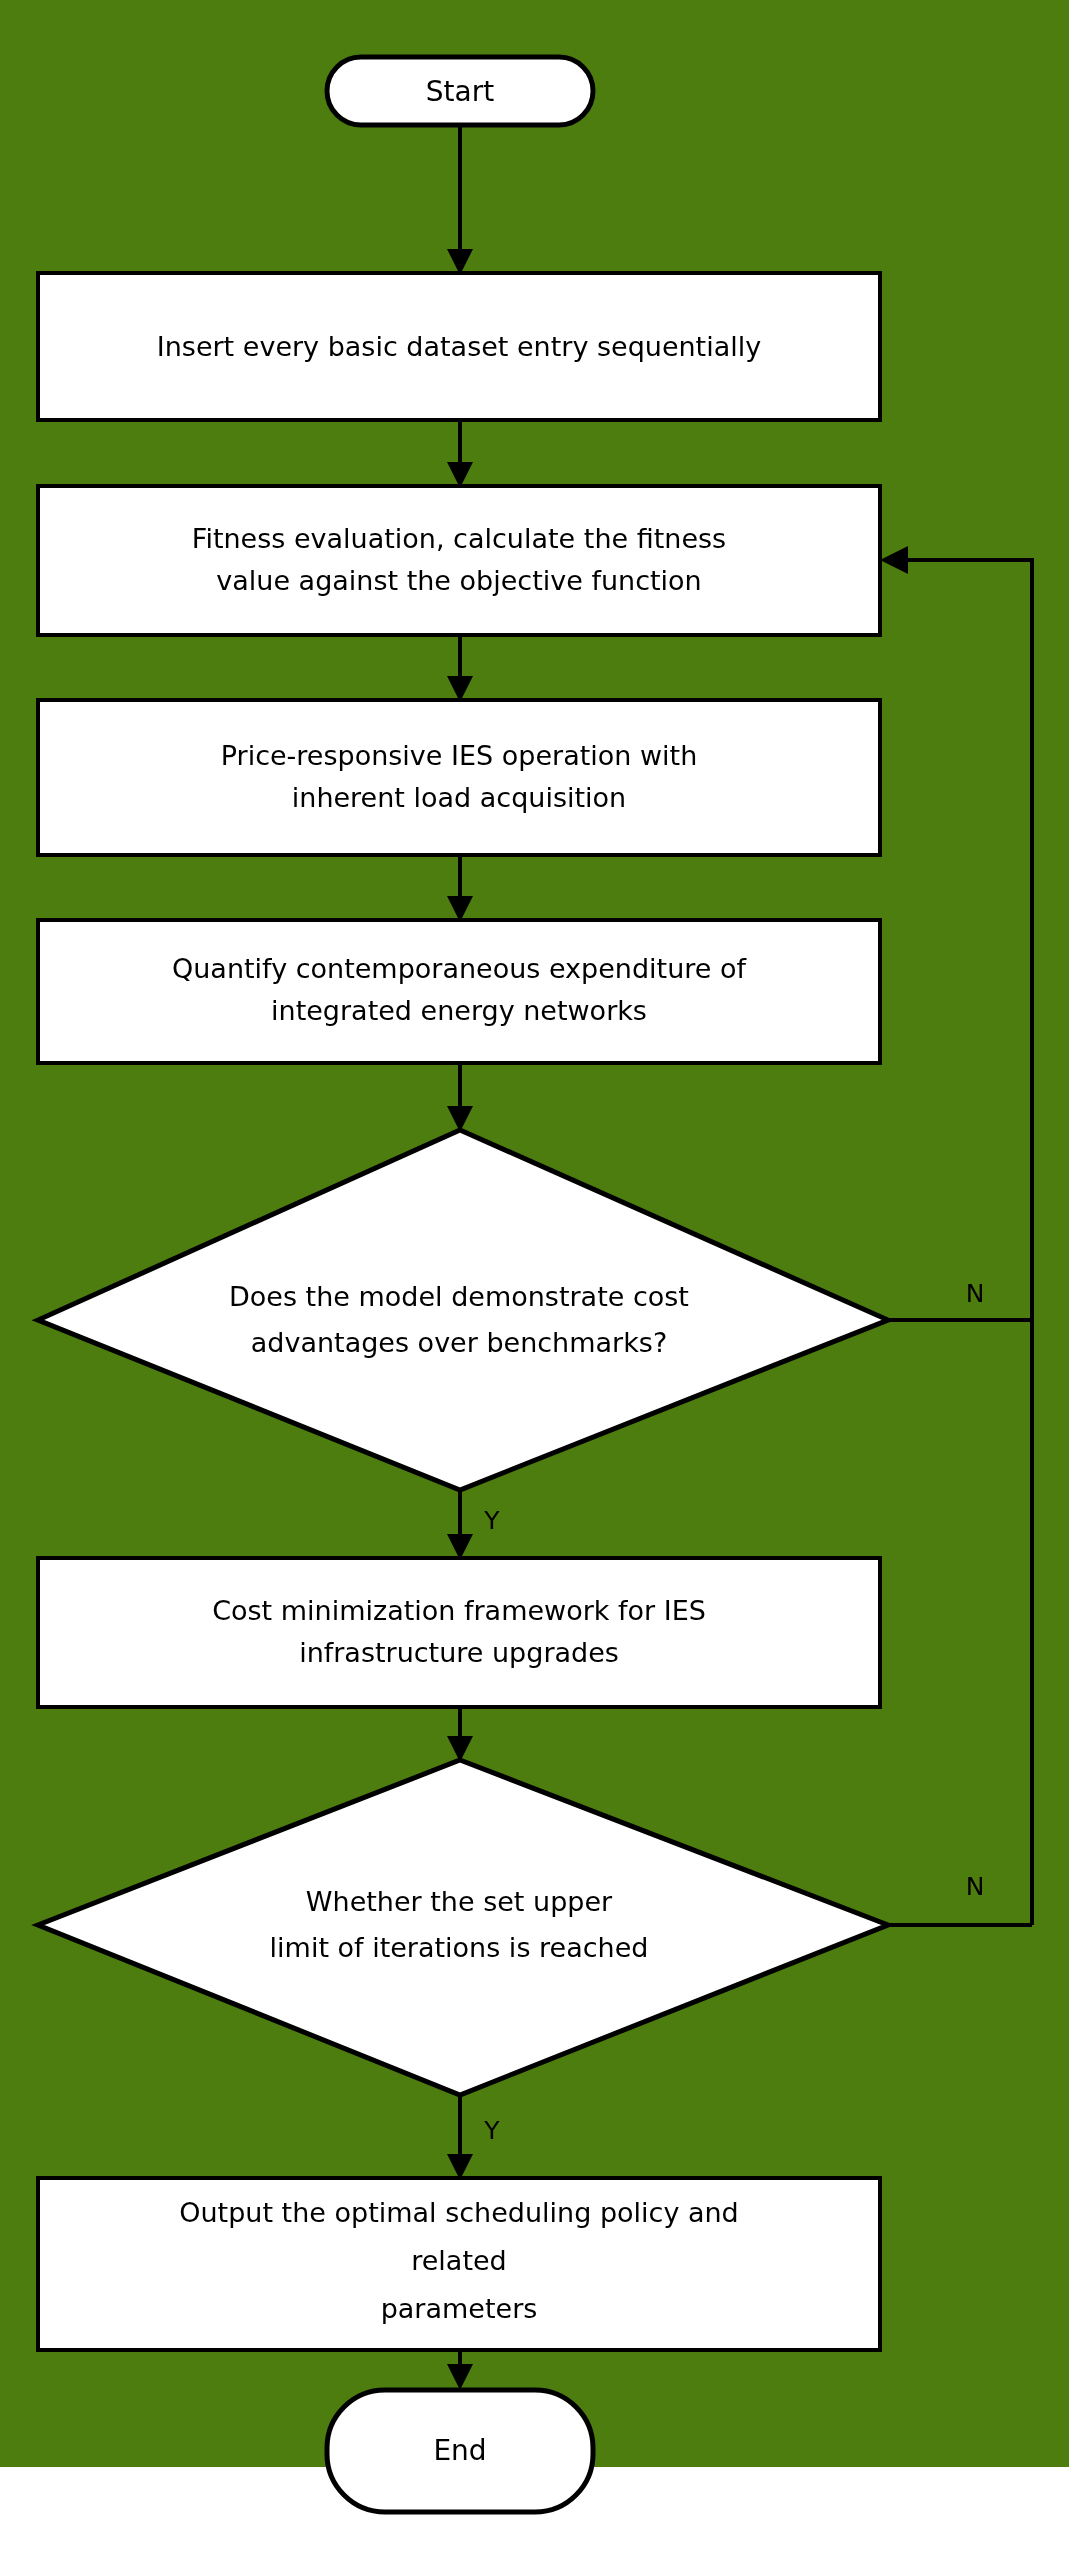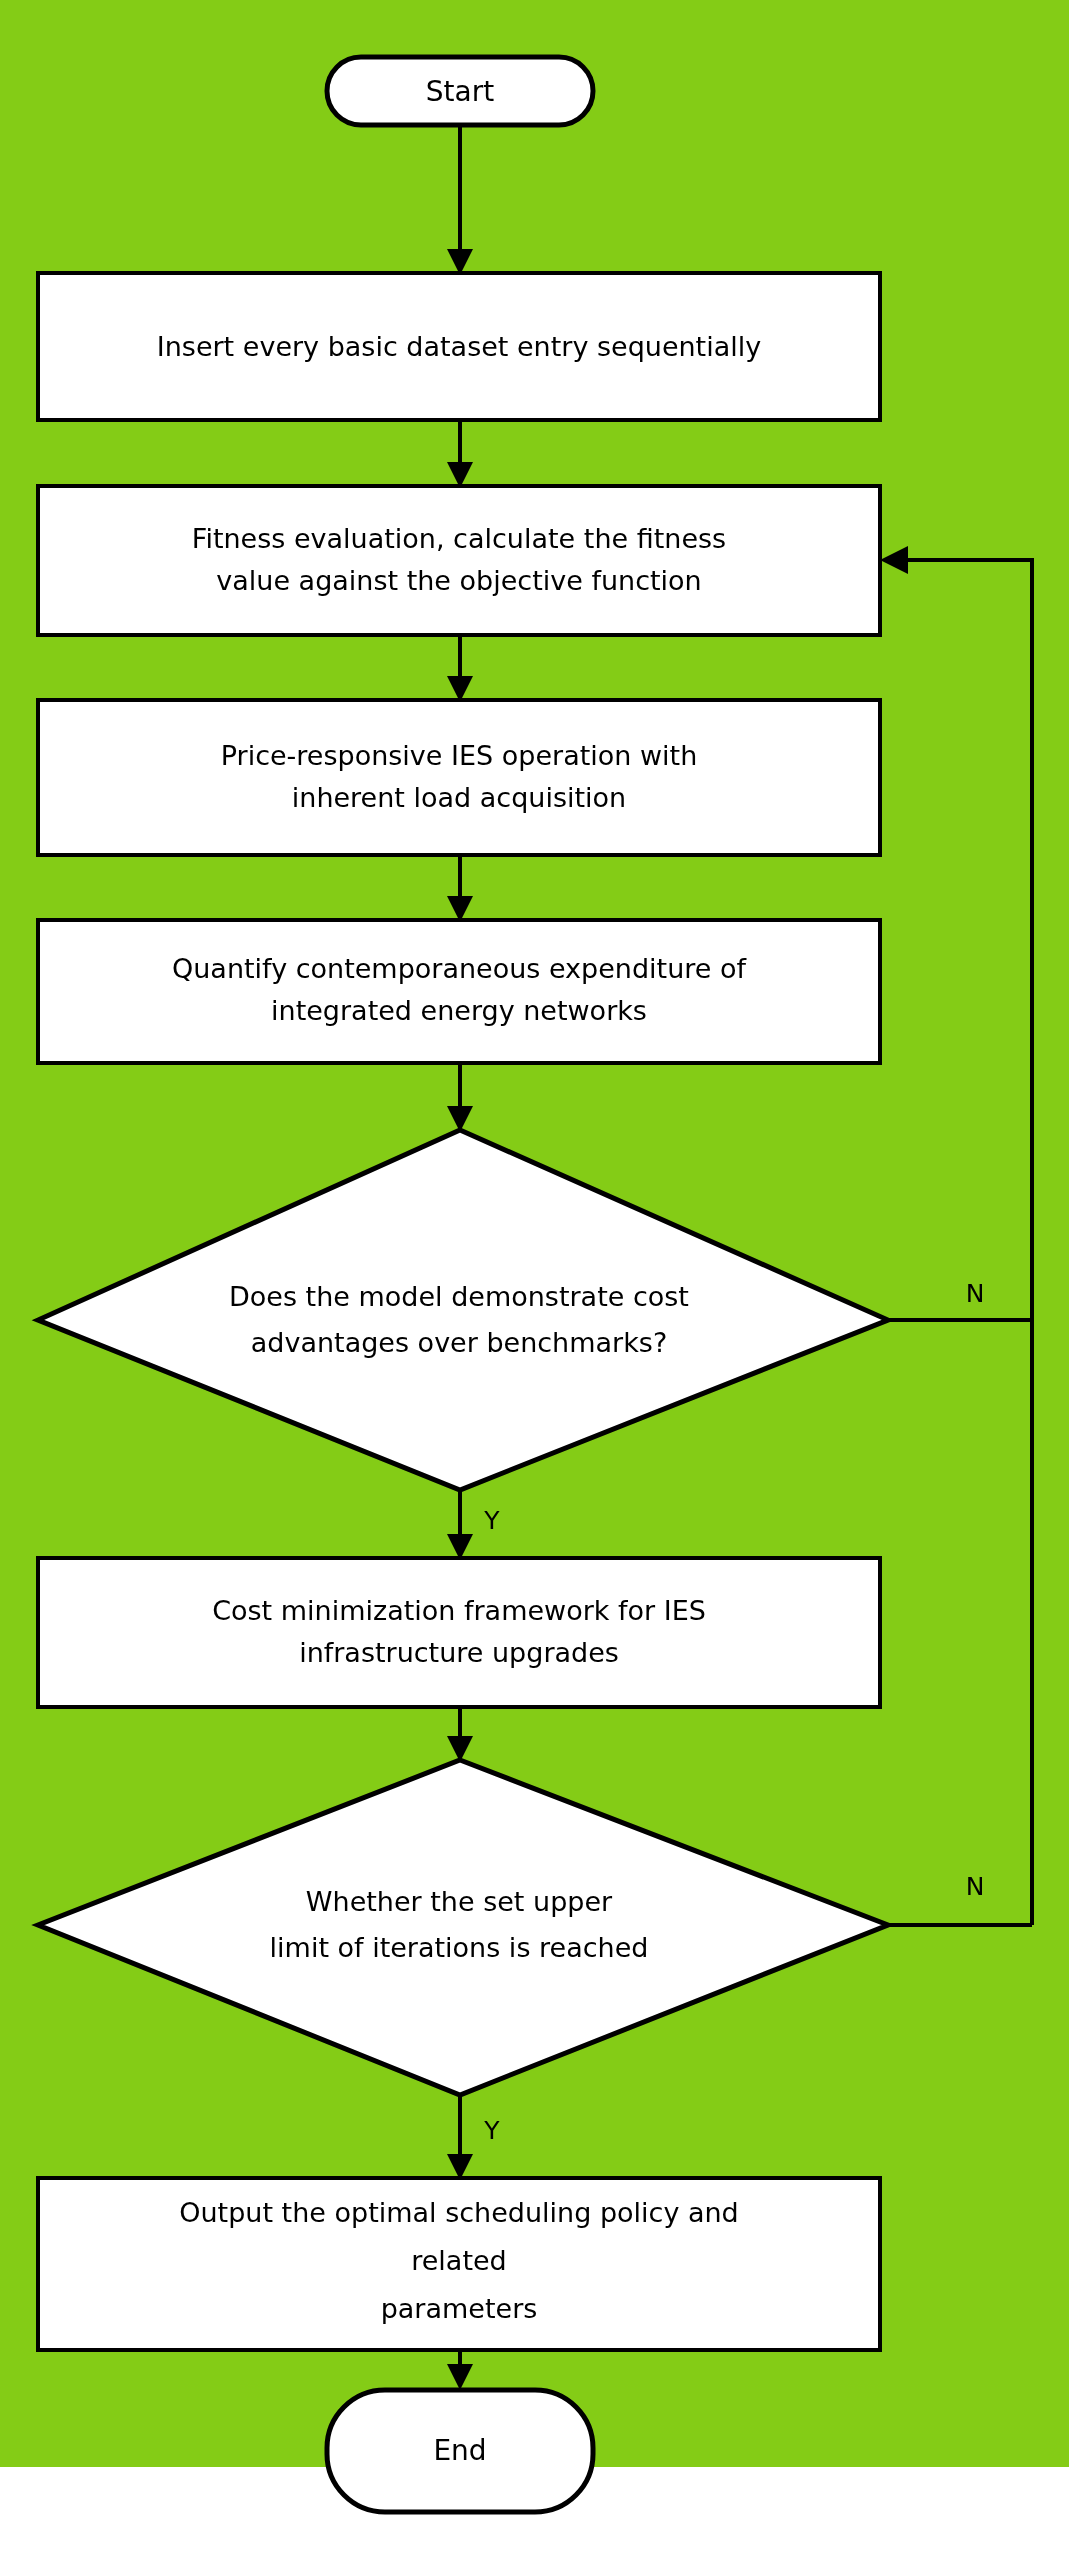--- a/index.html
+++ b/index.html
@@ -10,21 +10,21 @@
   body {
     width: 1069px;
     height: 2571px;
     font-family: "DejaVu Sans", sans-serif;
     overflow: hidden;
   }
   #flowchart-root {
     position: relative;
     width: 1069px;
     height: 2467px;
-    background: #84cc16;
+    background: #4d7c0f;
   }
   svg#flow-svg {
     display: block;
     width: 1069px;
     height: 2571px;
   }
   .shape-outline {
     fill: #ffffff;
     stroke: #000000;
     stroke-width: 4;

